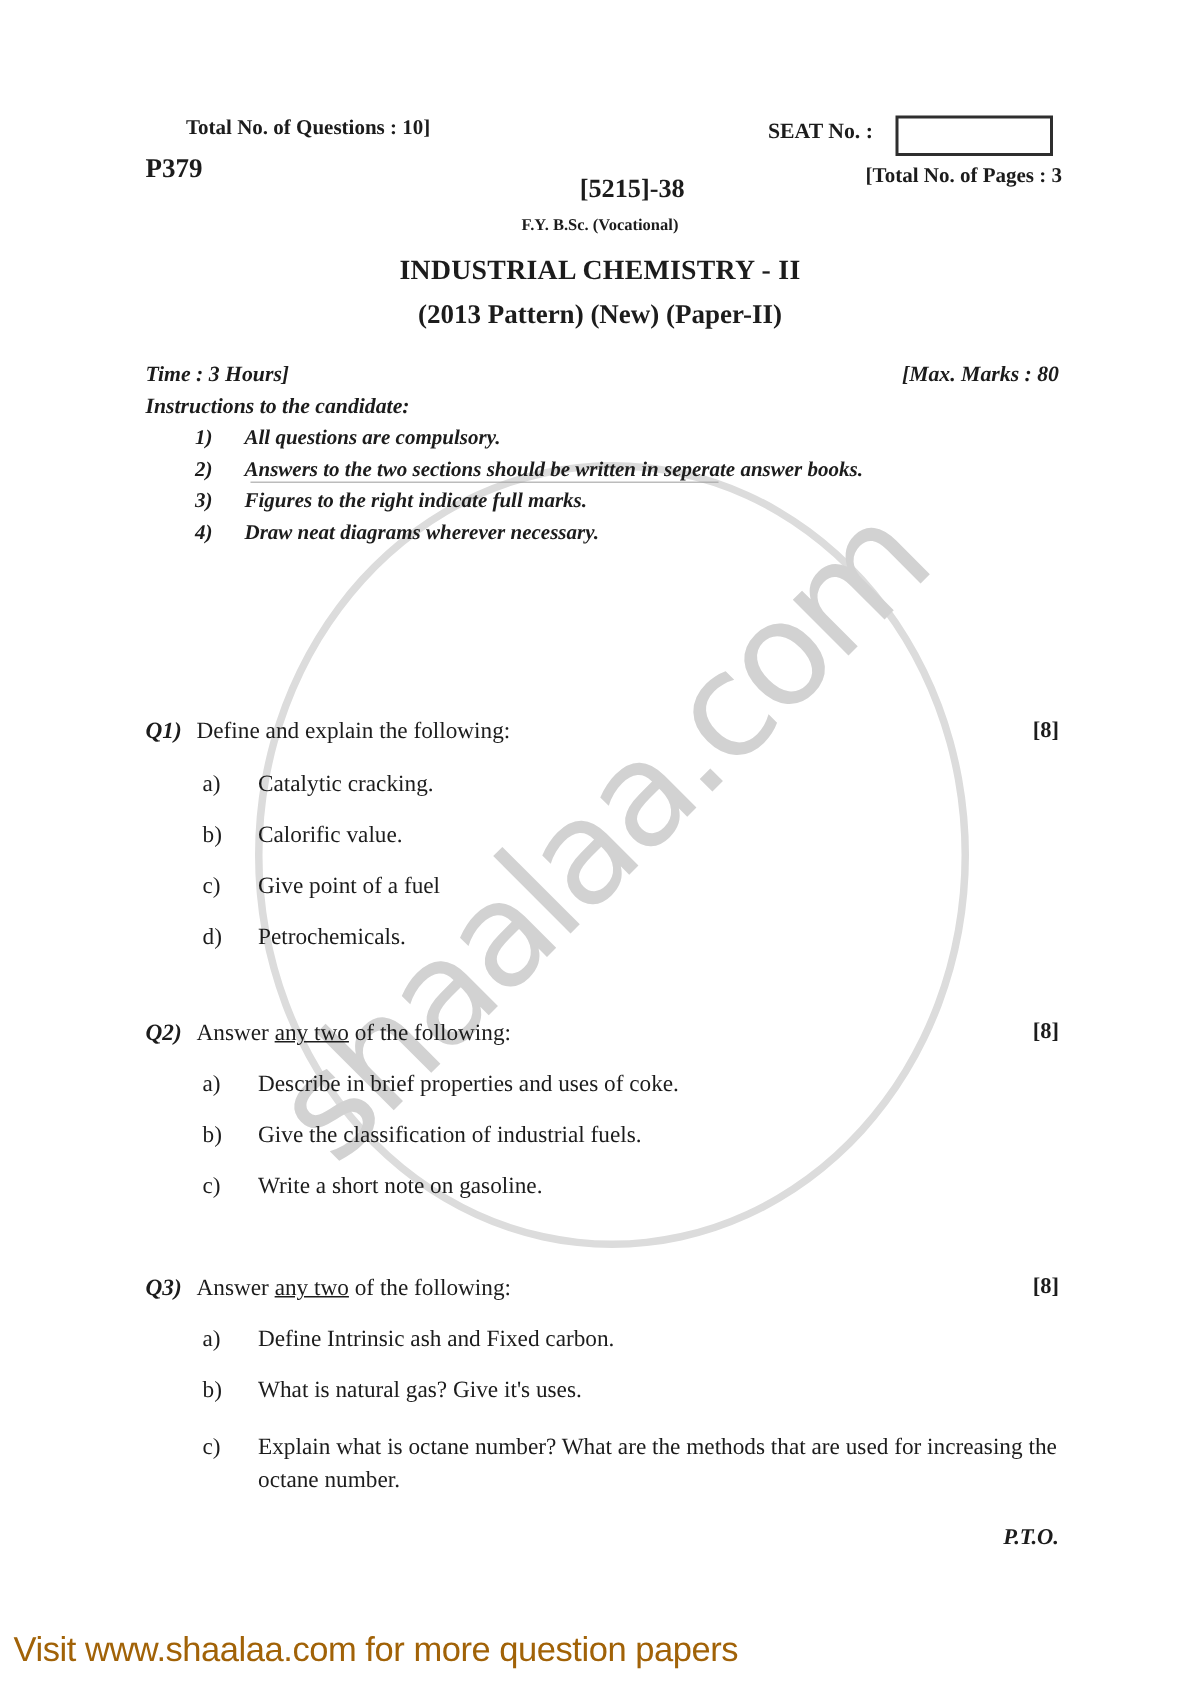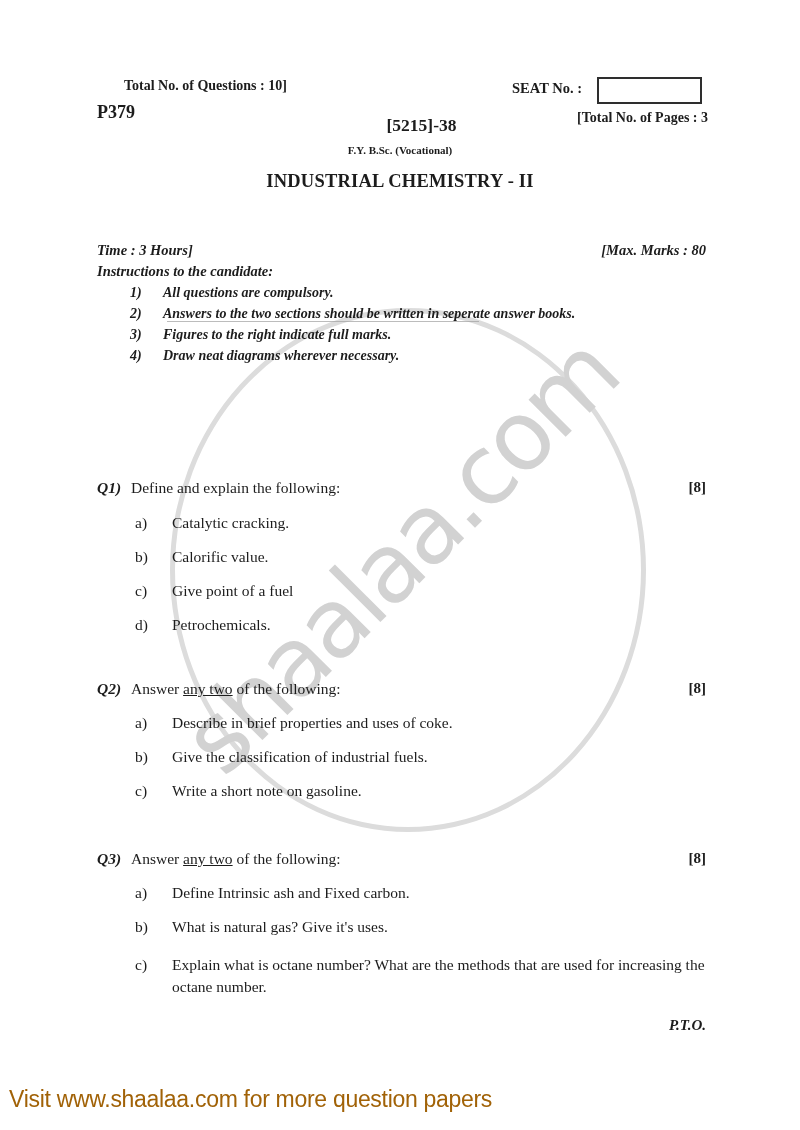--- a/index.html
+++ b/index.html
@@ -139,20 +139,21 @@
   <div id="wm-text" class="abs">shaalaa.com</div>
 
   <div id="total-questions" class="abs b hdr-small content">Total No. of Questions : 10]</div>
   <div id="seat-label" class="abs b content">SEAT No. :</div>
   <div id="seat-box" class="abs content"></div>
   <div id="paper-number" class="abs b content">P379</div>
   <div id="paper-code" class="abs ctr b content">[5215]-38</div>
   <div id="total-pages" class="abs b content">[Total No. of Pages : 3</div>
   <div id="course-title" class="abs ctr b content">F.Y. B.Sc. (Vocational)</div>
   <div id="subject-title" class="abs ctr b content">INDUSTRIAL CHEMISTRY - II</div>
+  <div id="pattern-line" class="abs ctr b content">(2013 Pattern) (New) (Paper-II)</div>
 
   <div id="time-label" class="abs bi content">Time : 3 Hours]</div>
   <div id="marks-label" class="abs bi content">[Max. Marks : 80</div>
   <div id="instr-heading" class="abs bi content">Instructions to the candidate:</div>
 
   <div id="instr-1" class="abs instr-row content">
     <span class="instr-num">1)</span>
     <span class="instr-text">All questions are compulsory.</span>
   </div>
   <div id="instr-2" class="abs instr-row content">

